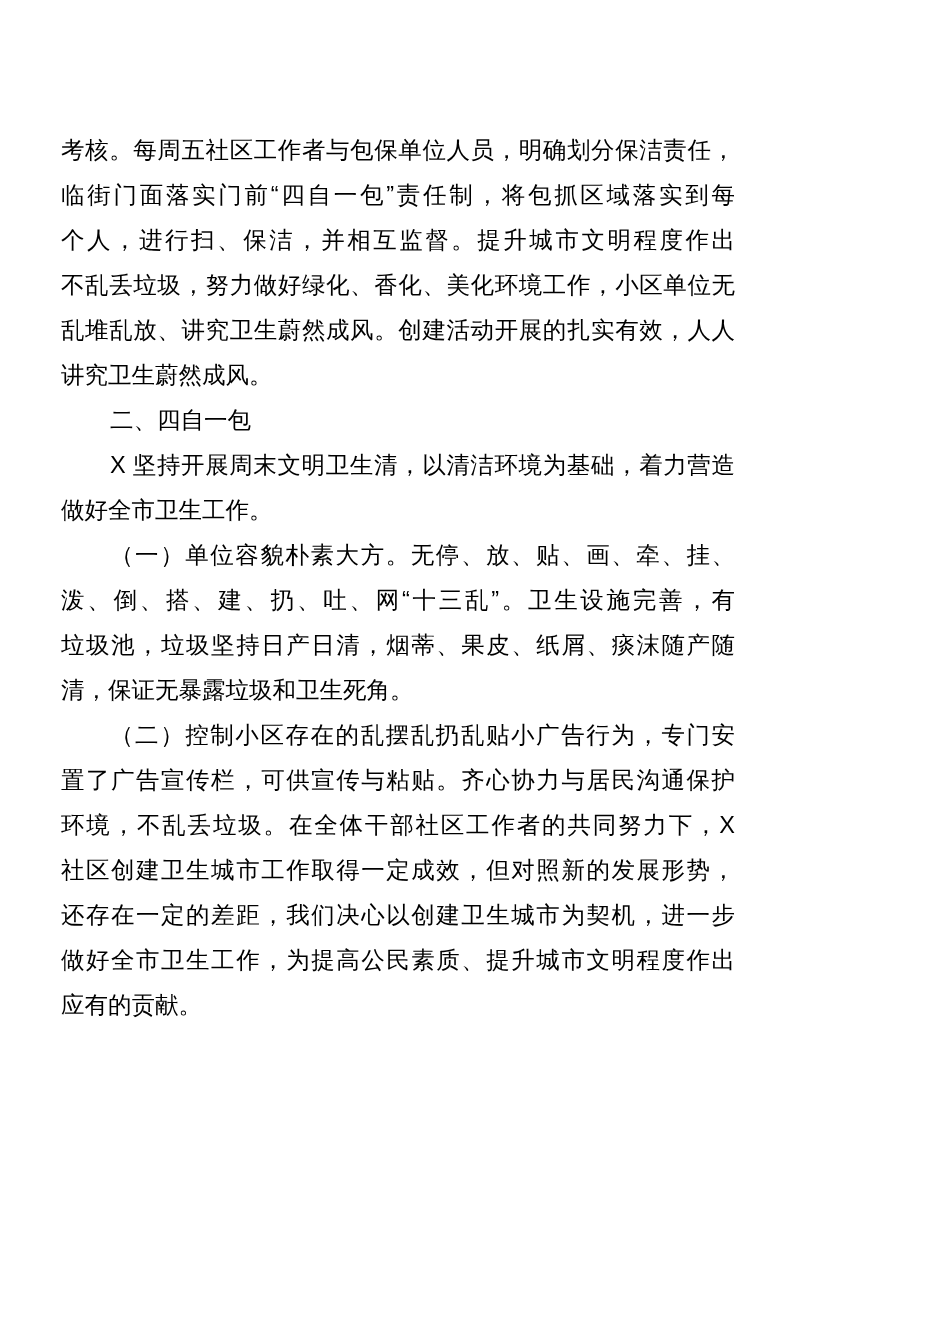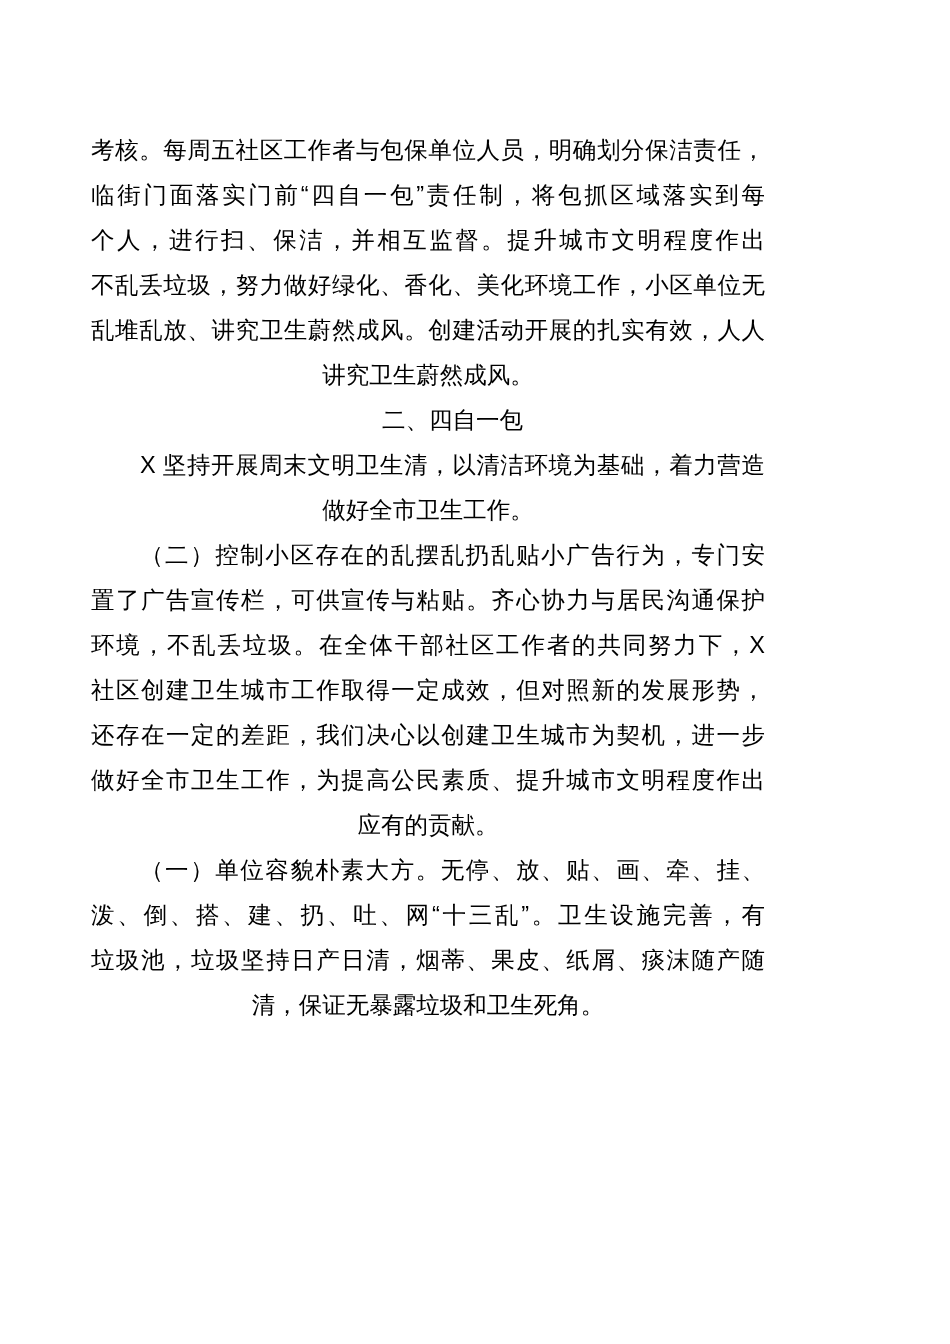--- a/index.html
+++ b/index.html
@@ -6,37 +6,37 @@
     margin: 0;
     padding: 0;
     background: #ffffff;
   }
   .page {
     position: relative;
     width: 950px;
     height: 1344px;
     background: #ffffff;
     box-sizing: border-box;
-    padding: 128px 0 0 91px;
+    padding: 128px 0 0 61px;
     overflow: hidden;
     font-family: "Liberation Sans", "DejaVu Sans", sans-serif;
     font-size: 23.5px;
     color: #000000;
   }
   .content {
     width: 674px;
   }
   .paragraph {
     margin: 0;
     padding: 0;
   }
   .line {
     line-height: 45px;
     height: 45px;
-    text-align: center;
+    text-align: left;
     white-space: normal;
     word-break: break-all;
   }
   
   .line.fill {
     text-align: justify;
     text-align-last: justify;
   }
   
   .line.indent {
@@ -57,28 +57,28 @@
         <div class="line">讲究卫生蔚然成风。</div>
       </div>
       <div class="paragraph">
         <div class="line indent">二、四自一包</div>
       </div>
       <div class="paragraph">
         <div class="line fill indent">X 坚持开展周末文明卫生清，以清洁环境为基础，着力营造</div>
         <div class="line">做好全市卫生工作。</div>
       </div>
       <div class="paragraph">
+        <div class="line fill indent">（一）单位容貌朴素大方。无停、放、贴、画、牵、挂、</div>
+        <div class="line fill">泼、倒、搭、建、扔、吐、网“十三乱”。卫生设施完善，有</div>
+        <div class="line fill">垃圾池，垃圾坚持日产日清，烟蒂、果皮、纸屑、痰沫随产随</div>
+        <div class="line">清，保证无暴露垃圾和卫生死角。</div>
+      </div>
+      <div class="paragraph">
         <div class="line fill indent">（二）控制小区存在的乱摆乱扔乱贴小广告行为，专门安</div>
         <div class="line fill">置了广告宣传栏，可供宣传与粘贴。齐心协力与居民沟通保护</div>
         <div class="line fill">环境，不乱丢垃圾。在全体干部社区工作者的共同努力下，X</div>
         <div class="line fill">社区创建卫生城市工作取得一定成效，但对照新的发展形势，</div>
         <div class="line fill">还存在一定的差距，我们决心以创建卫生城市为契机，进一步</div>
         <div class="line fill">做好全市卫生工作，为提高公民素质、提升城市文明程度作出</div>
         <div class="line">应有的贡献。</div>
       </div>
-      <div class="paragraph">
-        <div class="line fill indent">（一）单位容貌朴素大方。无停、放、贴、画、牵、挂、</div>
-        <div class="line fill">泼、倒、搭、建、扔、吐、网“十三乱”。卫生设施完善，有</div>
-        <div class="line fill">垃圾池，垃圾坚持日产日清，烟蒂、果皮、纸屑、痰沫随产随</div>
-        <div class="line">清，保证无暴露垃圾和卫生死角。</div>
-      </div>
     </div>
 </div>
 
 </body></html>

